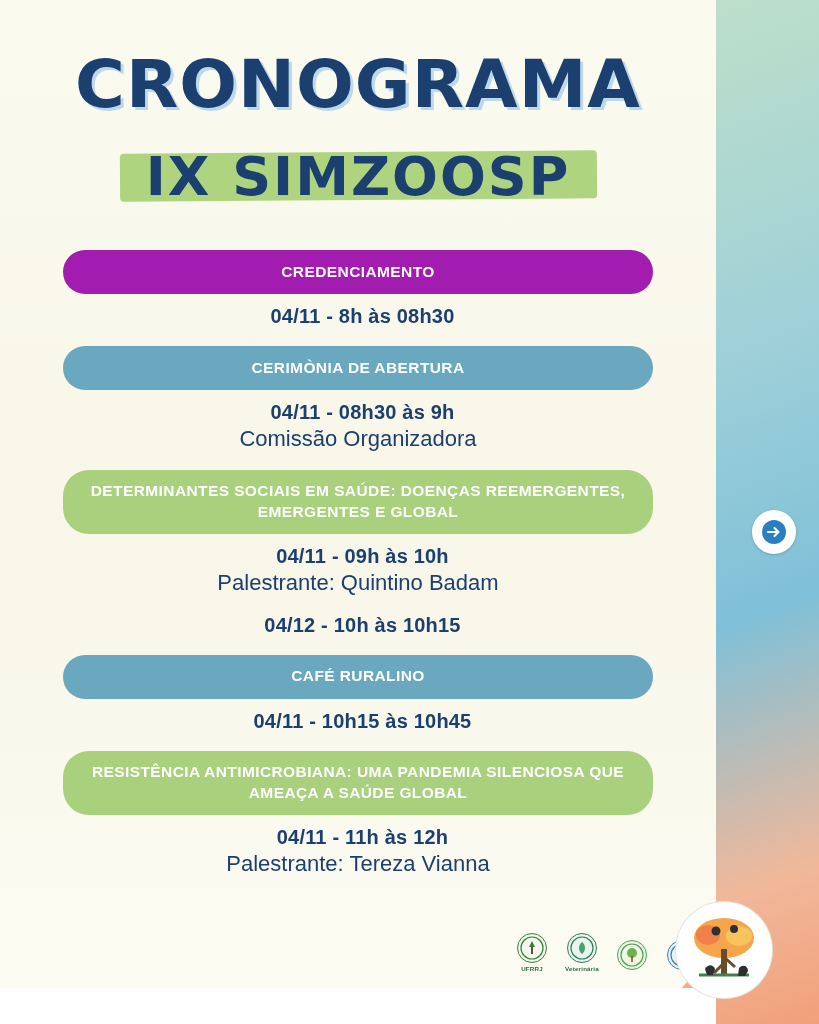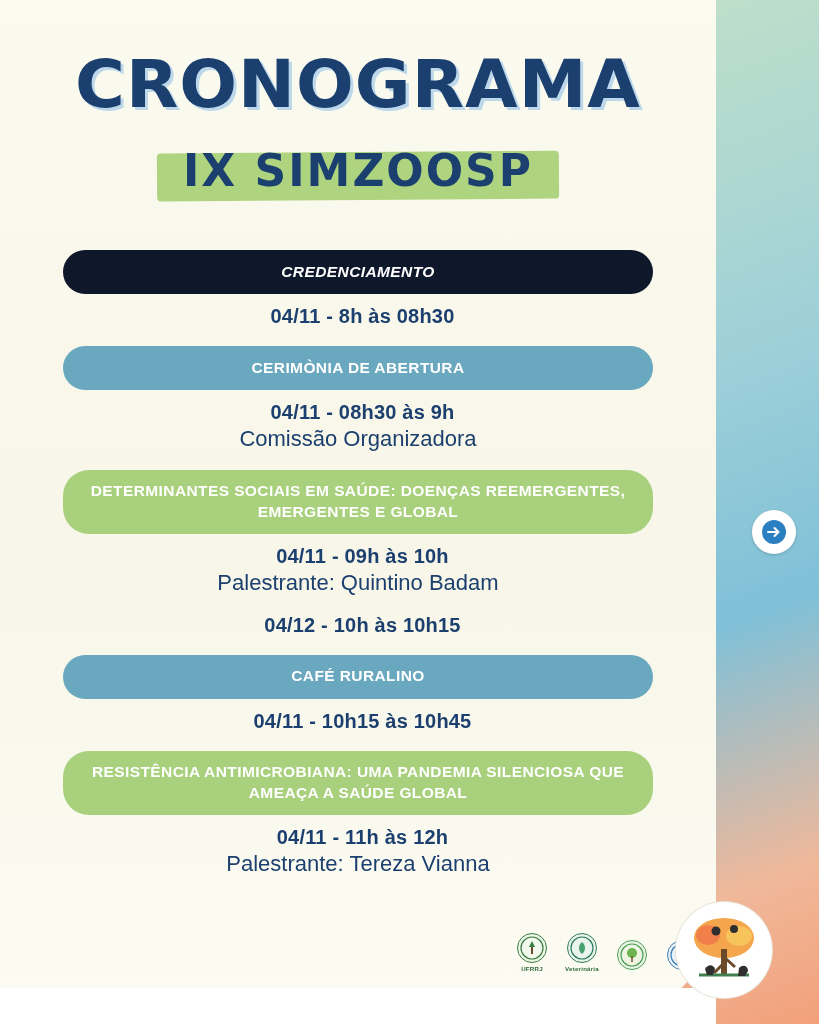--- a/index.html
+++ b/index.html
@@ -64,21 +64,21 @@
     left: 0; top: 10px;
     width: 100%; height: 48px;
     background: #aed47f;
     border-radius: 4px;
     transform: rotate(-0.4deg);
   }
   .subtitle {
     position: relative;
     font-family: "DejaVu Sans", sans-serif;
     font-weight: bold;
-    font-size: 44px;
+    font-size: 54px;
     letter-spacing: 2px;
     color: #1b3f6e;
     line-height: 1.15;
   }
 
   
   .schedule {
     position: absolute;
     top: 250px; left: 0;
     width: 716px;
@@ -93,21 +93,21 @@
     font-weight: bold;
     font-size: 15.5px;
     letter-spacing: 0.4px;
     line-height: 1.35;
     padding: 11px 26px;
     min-height: 44px;
     display: flex;
     align-items: center;
     justify-content: center;
   }
-  .pill.orange { background: #0f172a; font-style: italic; }
+  .pill.orange { background: #a21caf; }
   .pill.blue   { background: #6aa8bf; }
   .pill.green  { background: #a9d07c; }
   .detail {
     text-align: center;
     color: #1b3f6e;
     margin-top: 11px;
     margin-bottom: 18px;
   }
   .detail .time {
     font-weight: bold;

